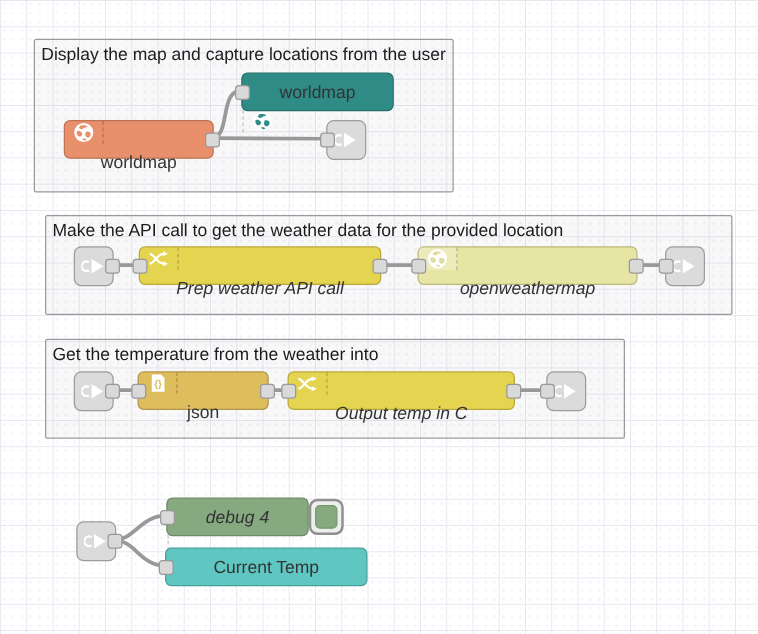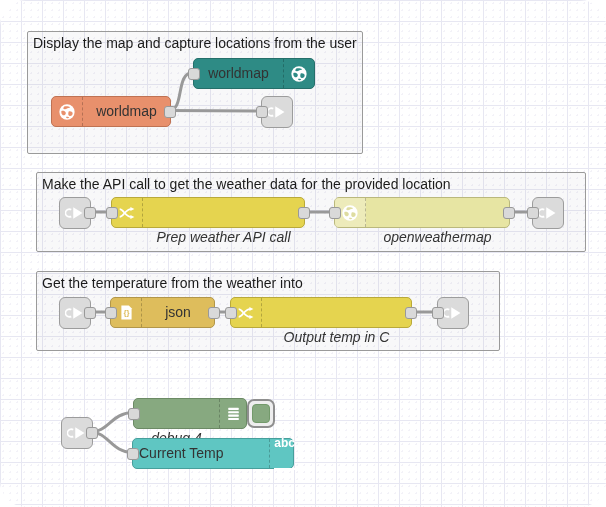--- a/index.html
+++ b/index.html
@@ -8,21 +8,20 @@
   .canvas{
     position:relative;
     width:606px;height:507px;
     overflow:hidden;
     background-color:#ffffff;
     background-image:
       linear-gradient(to right, #e7e7f2 1px, transparent 1px),
       linear-gradient(to bottom, #e7e7f2 1px, transparent 1px),
       radial-gradient(#f3f2f8 1px, transparent 1px);
     background-size:21px 21px, 21px 21px, 7px 7px;
-    border-radius:26px;
   }
 
   
   .group{
     position:absolute;
     background:rgba(120,120,150,0.055);
     border:1px solid #9a9a9a;
     border-radius:2px;
     z-index:1;
   }
@@ -45,31 +44,32 @@
   
   .node{
     position:absolute;
     height:29px;
     border-radius:5px;
     border:1px solid rgba(0,0,0,0.25);
     display:flex;
     align-items:stretch;
     z-index:3;
     box-sizing:content-box;
+    flex-direction:column;
   }
   .node-label{
     flex:1;
     font-size:14px;
     color:#333;
     line-height:29px;
     text-align:center;
     white-space:nowrap;
     padding:0 6px;
   }
-  .italic .node-label{font-style:italic;margin-top:25px;}
+  .italic .node-label{font-style:italic;}
   .icon-cell{
     width:30px;
     display:flex;align-items:center;justify-content:center;
     flex:none;
   }
   .icon-cell.sep-right{border-right:1px dashed rgba(0,0,0,0.22);}
   .icon-cell.sep-left{border-left:1px dashed rgba(0,0,0,0.22);}
 
   .port{
     position:absolute;

